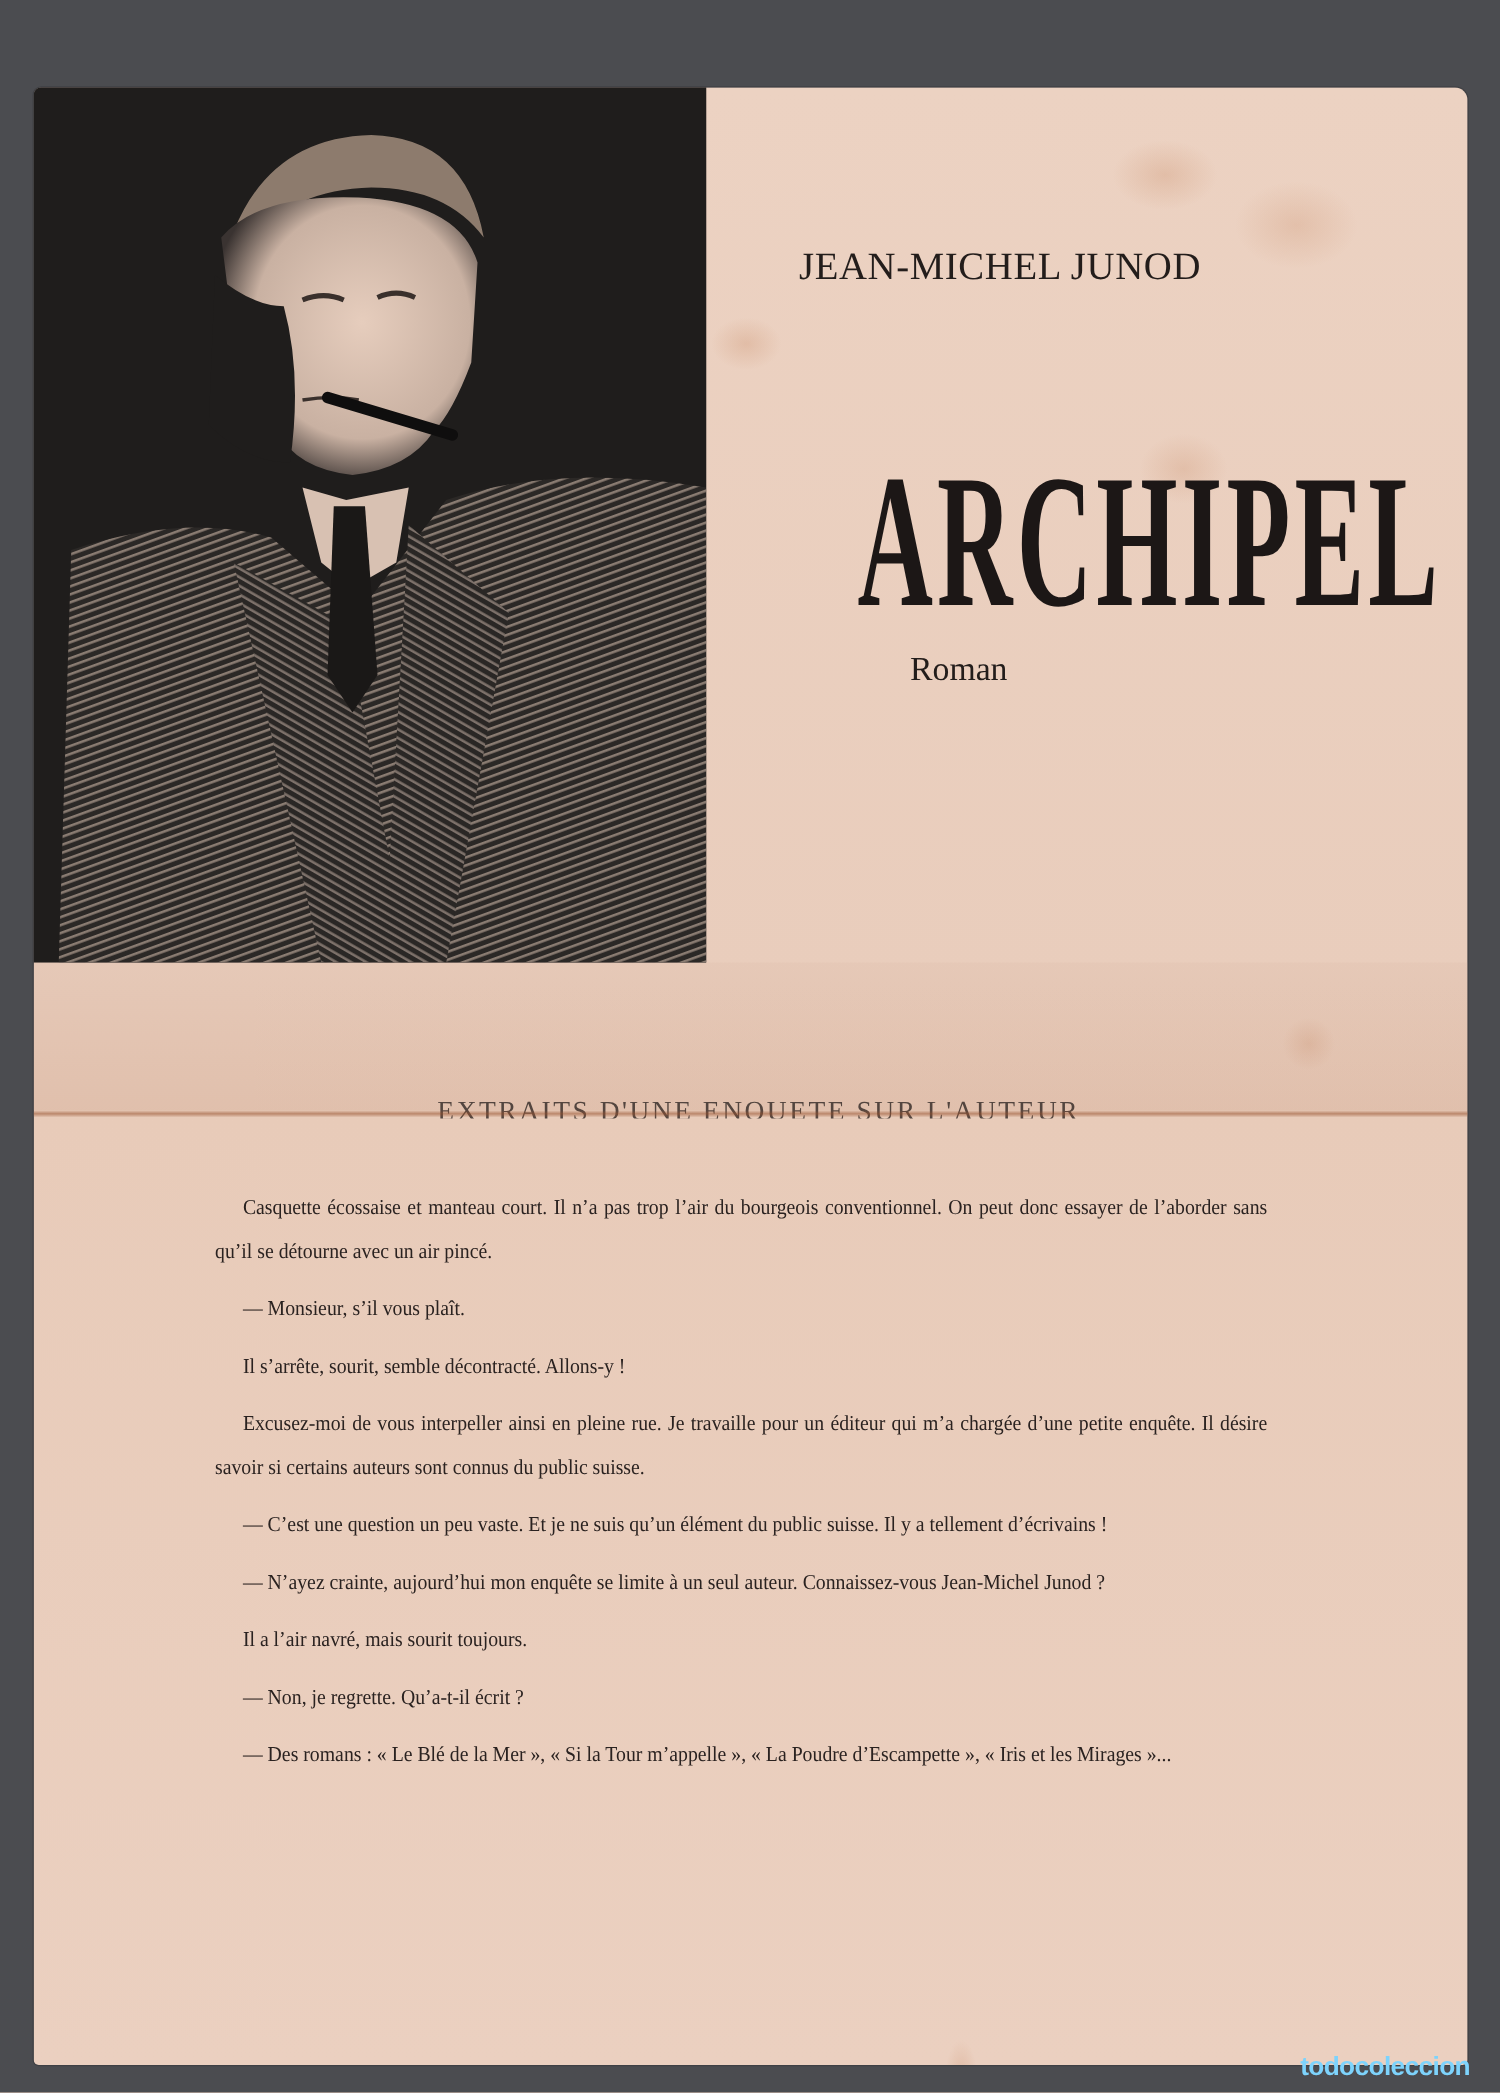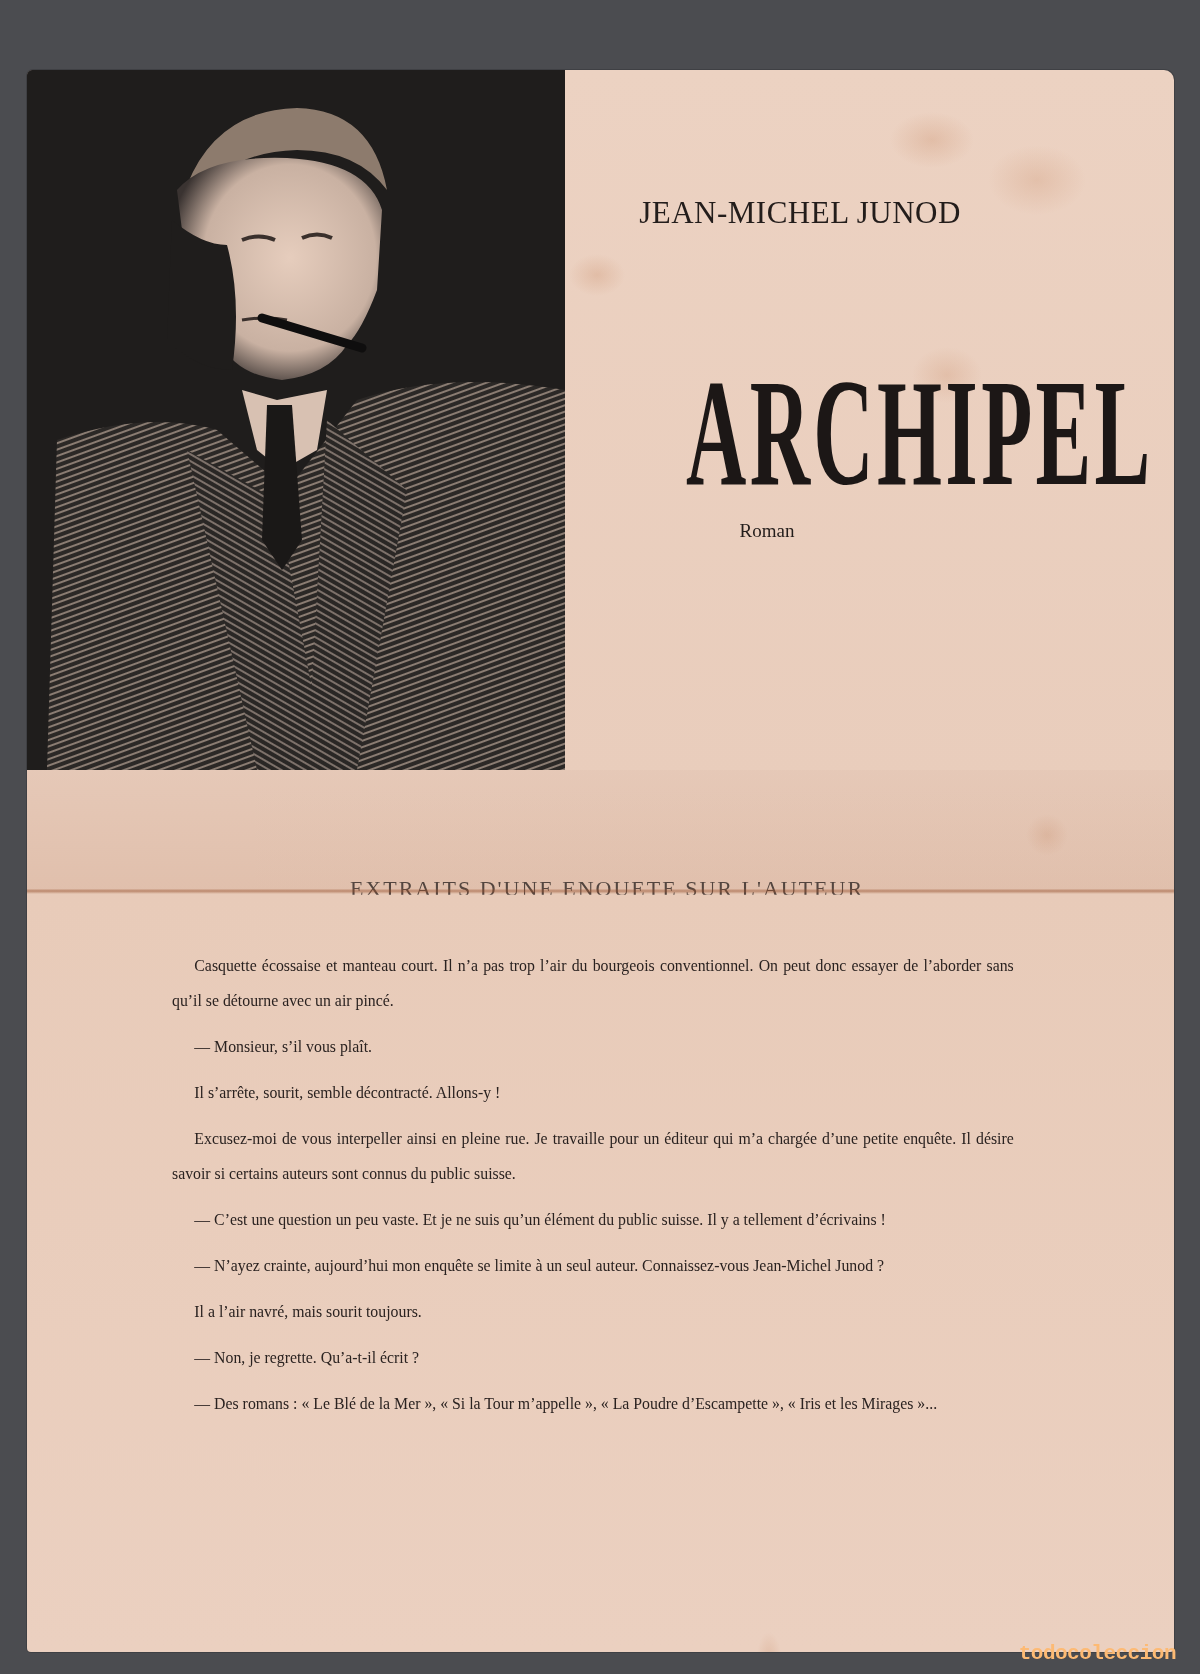--- a/index.html
+++ b/index.html
@@ -39,21 +39,21 @@
   .title {
     position: absolute; left: 560px; top: 288px; width: 440px;
     text-align: center; font-family: "Liberation Serif", serif;
     font-size: 152px; line-height: 150px; color: #1c1716;
     transform: scaleX(0.55); transform-origin: center top;
     letter-spacing: 6px; font-weight: bold;
   }
   .subtitle {
     position: absolute; left: 640px; top: 450px; width: 200px;
     text-align: center; font-family: "Liberation Serif", serif;
-    font-size: 19px; color: #231d1b;
+    font-size: 27px; color: #231d1b;
   }
   .fold {
     position: absolute; left: 0; top: 818px; width: 1147px; height: 6px;
     background: linear-gradient(180deg, rgba(160,90,55,0) 0%, rgba(150,80,45,0.55) 50%, rgba(160,90,55,0) 100%);
   }
   .fold-shade {
     position: absolute; left: 0; top: 700px; width: 1147px; height: 118px;
     background: linear-gradient(180deg, rgba(200,160,140,0.1), rgba(190,140,115,0.18));
   }
   .section-heading {
@@ -67,22 +67,22 @@
     position: absolute; left: 145px; top: 878px; width: 842px;
     font-family: "Liberation Serif", serif;
     font-size: 17px; line-height: 35px; color: #2a2220;
   }
   .body-text p {
     margin: 0 0 11px 0; text-align: justify; text-indent: 24px;
     transform: scaleX(0.93); transform-origin: left top; width: 107.5%;
   }
   .watermark {
     position: absolute; right: 24px; top: 1642px;
-    font-family: Liberation Mono, monospace; font-weight: bold;
-    font-size: 21px; color: #fdba74; letter-spacing: -0.5px;
+    font-family: Liberation Sans, sans-serif; font-weight: bold;
+    font-size: 21px; color: #7dd3fc; letter-spacing: -0.5px;
   }
 </style>
 </head>
 <body>
 
 <div class="page">
 
   <div class="photo" title="Black-and-white portrait of a man with a pipe in a corduroy jacket">
     <svg width="538" height="700" viewBox="0 0 538 700">
       <defs>

